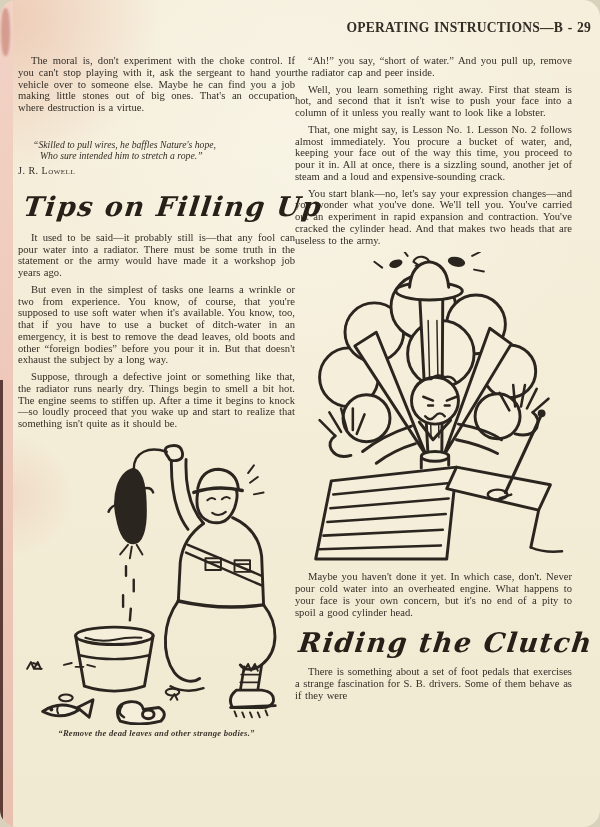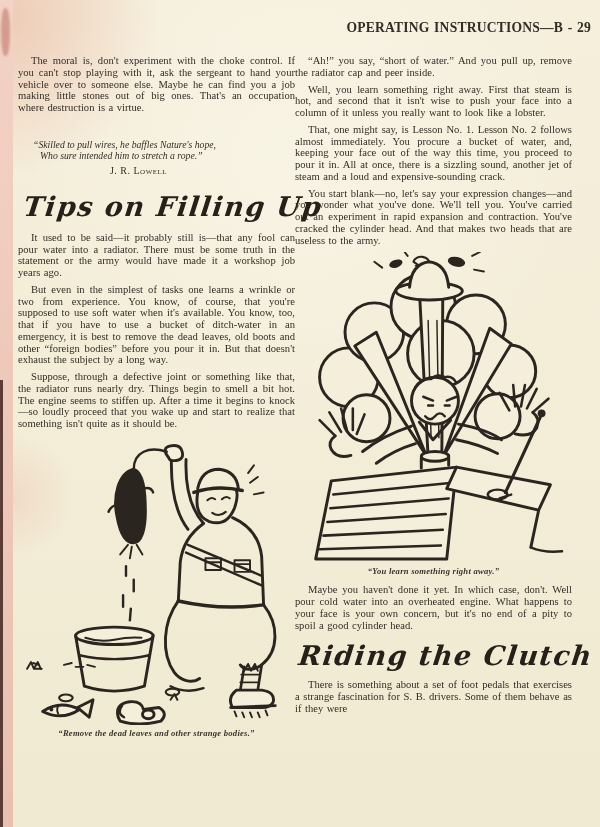--- a/index.html
+++ b/index.html
@@ -5,20 +5,21 @@
   html,body{margin:0;padding:0;background:#d8d2bd;}
   .page{
     position:relative;width:600px;height:827px;overflow:hidden;
     color:#332d26;
     font-family:"Liberation Serif","DejaVu Serif",serif;
     background:
       radial-gradient(circle at 0% 2%, rgba(231,172,150,.55), rgba(231,172,150,0) 16%),
       radial-gradient(circle at 2% 60%, rgba(236,197,180,.45), rgba(236,197,180,0) 8%),
       radial-gradient(circle at 50% 20%, rgba(255,255,248,.35), rgba(255,255,248,0) 40%),
       linear-gradient(180deg,#f5efdc 0%,#f3ecd6 60%,#f1ead2 100%);
+    border-radius: 17px;
   }
   .edge-left{
     position:absolute;left:0;top:0;bottom:0;width:13px;
     background:linear-gradient(180deg,#f2d3c6 0%,#eec9ba 45%,#e9c0b0 100%);
   }
   .edge-left::after{
     content:"";position:absolute;left:0;top:46%;bottom:0;width:3px;
     background:#381a16;opacity:.8;
   }
   .smudge{
@@ -32,21 +33,21 @@
   .columns{position:absolute;top:55px;left:18px;display:flex;}
   .col{width:277px;}
   .body-para{
     margin:0 0 5px 0;font-size:10.6px;line-height:11.75px;
     text-align:justify;text-indent:13px;word-spacing:.08em;
   }
   .body-para b{font-weight:normal;}
   .quote{margin:25px 0 2px 15px;font-style:italic;font-size:9.7px;line-height:11.5px;}
   .quote-line2{margin-left:7px;}
   .attribution{
-    margin:3px 36px 0 0;text-align:center;font-size:10px;
+    margin:3px 36px 0 0;text-align:left;font-size:10px;
     font-variant:small-caps;letter-spacing:.5px;
   }
   .script-heading{
     margin:15px 0 10px 4px;
     font-family:"DejaVu Serif",serif;font-style:italic;font-weight:bold;
     font-size:27px;letter-spacing:1.5px;color:#262019;
     transform:skewX(-7deg);transform-origin:left bottom;white-space:nowrap;
   }
   .script-heading.second{margin:9px 0 8px 2px;}
   figure{margin:0;padding:0;}
@@ -212,23 +213,22 @@
             <ellipse cx="204" cy="248" rx="10" ry="5" stroke-width="2.4"></ellipse>
 
             <path d="M126,221 L126,211 M154,218 L154,208"></path>
             <ellipse cx="140" cy="209" rx="14" ry="5" fill="#f4eeda"></ellipse>
 
             <path d="M212,246 L248,168" stroke-width="3.2"></path>
             <circle cx="249" cy="165" r="4" fill="#2b2520" stroke="none"></circle>
             <path d="M206,252 l12,-4" stroke-width="2.4"></path>
           </g>
         </svg>
-        <figcaption class="fig-caption">“You learn something right away.”</figcaption>
       </figure>
 
-      <p class="body-para" style="margin-top:8px;"><span>Maybe you haven't done it yet.  In which case, don't.  </span><b>Well</b><span> pour cold water into an overheated engine.  What happens to your face is your own concern, but it's no end of a pity to spoil a good cylinder head.</span></p>
+      <p class="body-para" style="margin-top:8px;"><span>Maybe you haven't done it yet.  In which case, don't.  </span><b>Never</b><span> pour cold water into an overheated engine.  What happens to your face is your own concern, but it's no end of a pity to spoil a good cylinder head.</span></p>
 
       <div class="script-heading second">Riding the Clutch</div>
 
       <p class="body-para"><span>There is something about a set of foot pedals that exercises a strange fascination for S. B. drivers.  Some of them behave as if they were</span></p>
     </div>
   </div>
 </div>
 
 </body></html>

